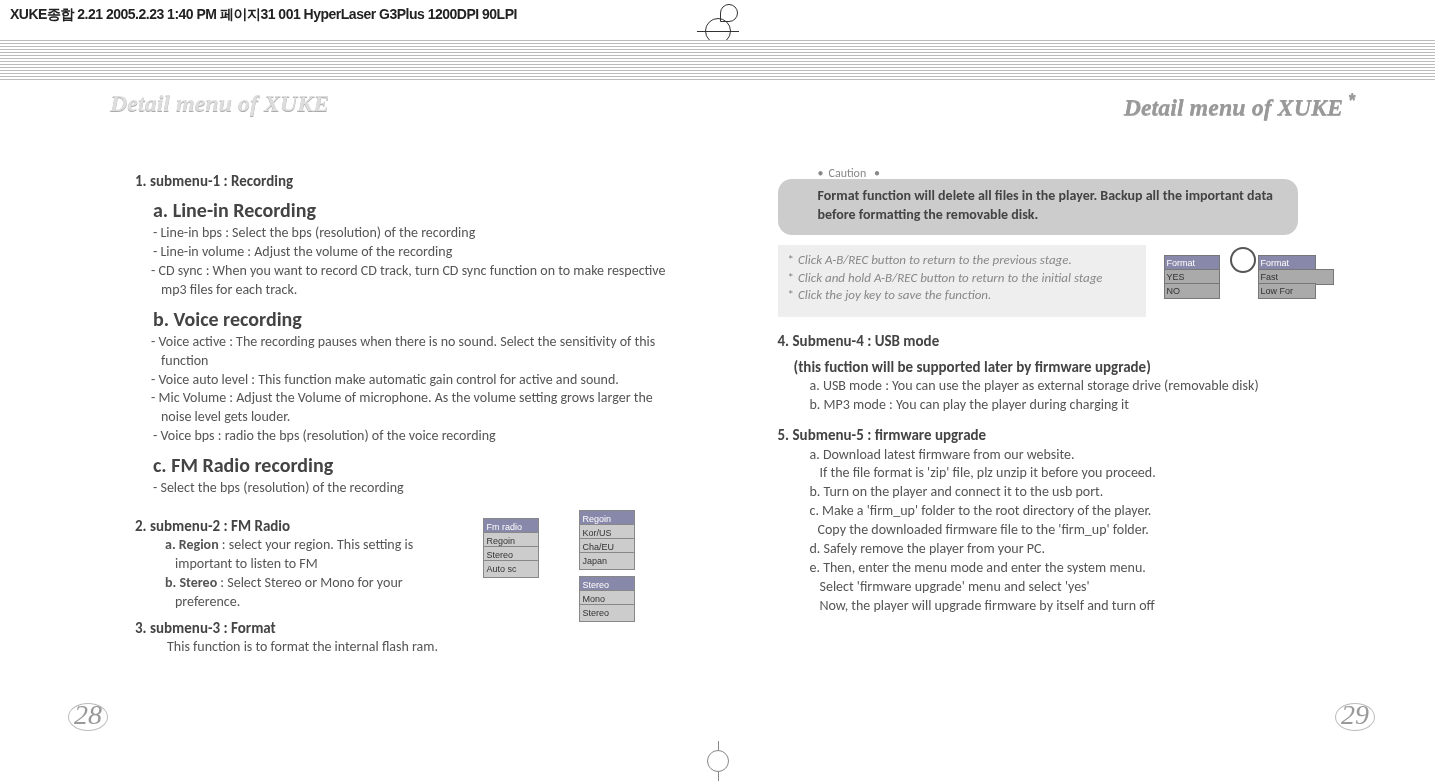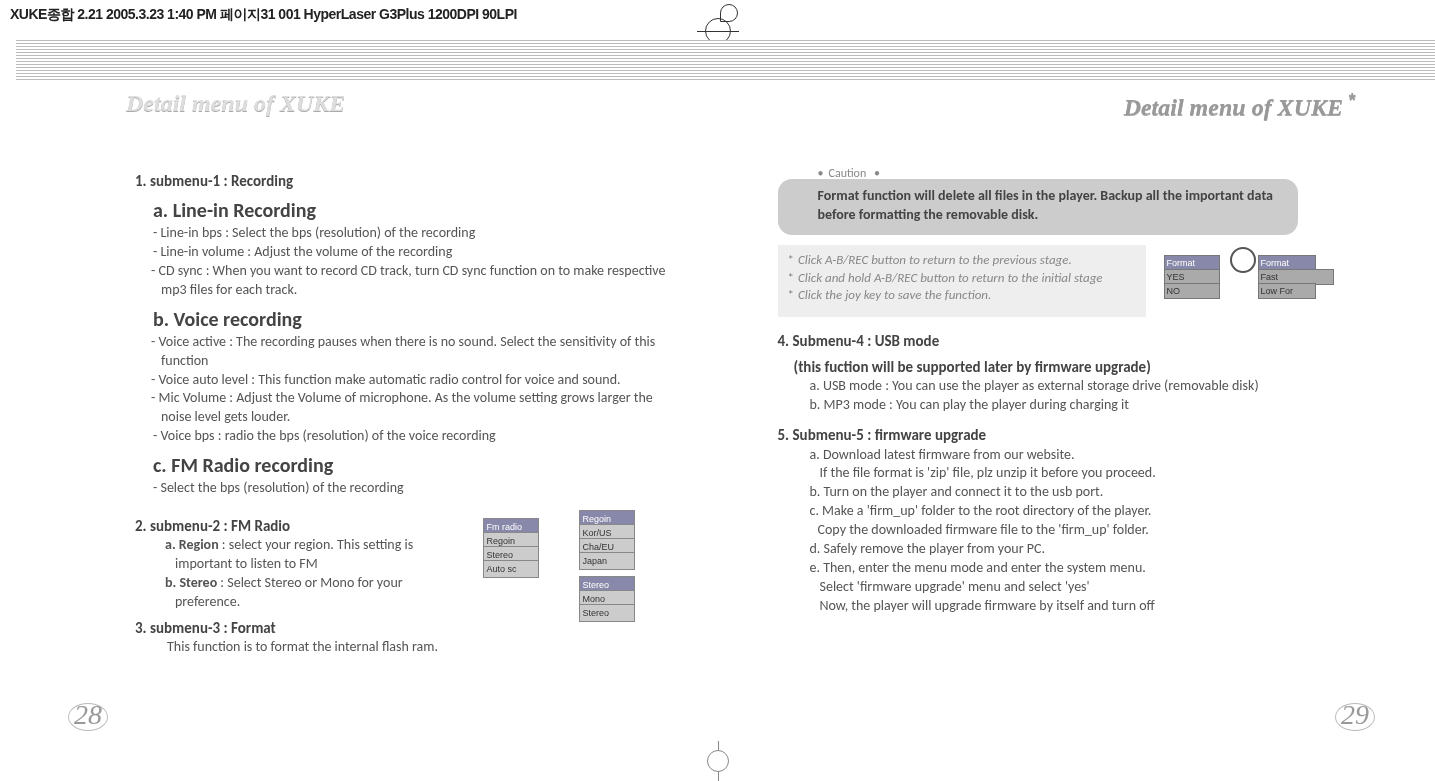--- a/index.html
+++ b/index.html
@@ -17,21 +17,20 @@
     font-size: 14px;
     font-weight: 700;
     color: #222;
     letter-spacing: -0.5px;
     font-family: Arial, sans-serif;
   }
   .band {
     position: absolute;
     top: 40px; left: 0; right: 0;
     height: 100px;
-    margin-left: 16px;
   }
   .stripes {
     height: 40px;
     background: repeating-linear-gradient(#bbb 0 1px, #fff 1px 3px);
   }
   .band-heading {
     position: absolute;
     top: 50px;
     font-size: 24px;
     font-family: Georgia, serif;
@@ -133,21 +132,21 @@
   .top-mark .bar { position:absolute; left:-8px; right:-8px; top:50%; height:1px; background:#333;}
   .meta-bubble {
     position:absolute; top:4px; left:720px;
     border:1px solid #333; border-radius:12px 12px 12px 0;
     padding: 0 8px; height:18px; width:14px;
   }
 </style>
 </head>
 <body>
 
-<div class="top-meta">XUKE종합 2.21 2005.3.23 1:40 PM 페이지31  001 HyperLaser G3Plus 1200DPI 90LPI</div>
+<div class="top-meta">XUKE종합 2.21 2005.2.23 1:40 PM 페이지31  001 HyperLaser G3Plus 1200DPI 90LPI</div>
 <div class="meta-bubble"></div>
 <div class="top-mark">
   <div class="circ"></div>
     <div class="bar"></div>
 </div>
 
 <div class="band">
   <div class="stripes"></div>
   <div class="band-heading left">Detail menu of XUKE</div>
   <div class="band-heading right">
@@ -159,21 +158,21 @@
 
   <div class="col">
     <h3>1. submenu-1 : Recording</h3>
     <h4>a. Line-in Recording</h4>
     <div class="pl">- Line-in bps : Select the bps (resolution) of the recording</div>
     <div class="pl">- Line-in volume : Adjust the volume of the recording</div>
     <div class="hang">- CD sync : When you want to record CD track, turn CD sync function on to make respective mp3 files for each track.</div>
 
     <h4>b. Voice recording</h4>
     <div class="hang">- Voice active : The recording pauses when there is no sound. Select the sensitivity of this function</div>
-    <div class="hang">- Voice auto level : This function make automatic radio control for voice and sound.</div>
+    <div class="hang">- Voice auto level : This function make automatic gain control for active and sound.</div>
     <div class="hang">- Mic Volume : Adjust the Volume of microphone. As the volume setting grows larger the noise level gets louder.</div>
     <div class="pl">- Voice bps : radio the bps (resolution) of the voice recording</div>
 
     <h4>c. FM Radio recording</h4>
     <div class="pl">- Select the bps (resolution) of the recording</div>
 
     <div class="sec-row" style="margin-top:12px;">
       <div class="txt">
         <h3>2. submenu-2 : FM Radio</h3>
         <div class="hang2"><b>a. Region</b><span> : select your region. This setting is important to listen to FM</span></div>

